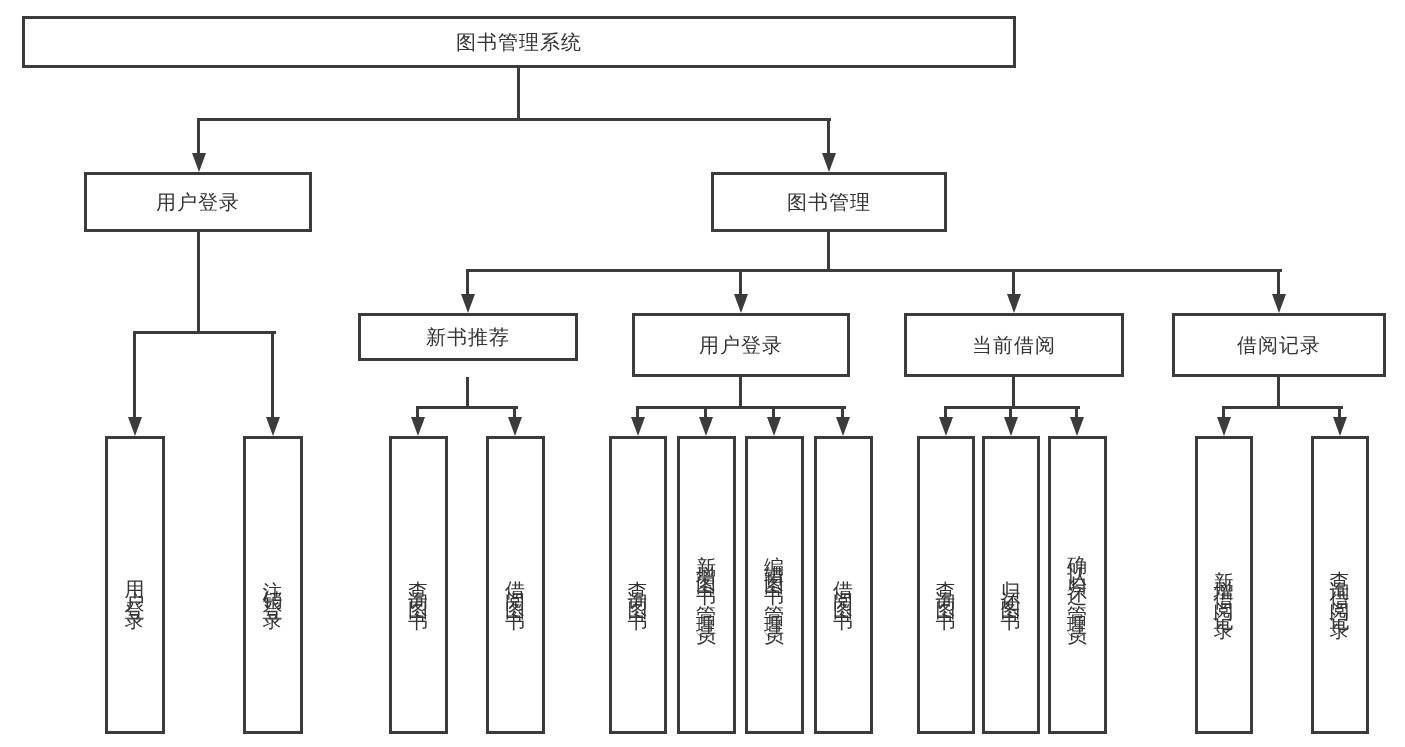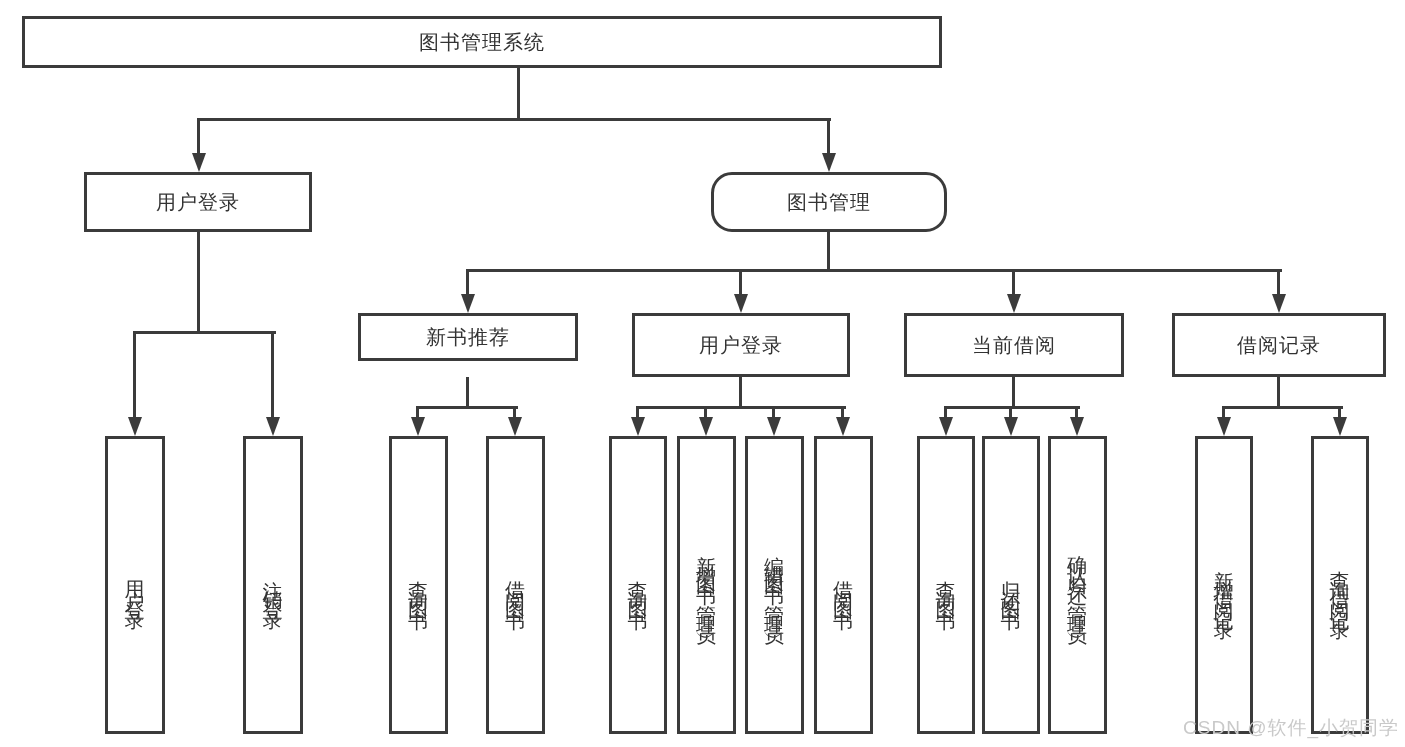--- a/index.html
+++ b/index.html
@@ -52,35 +52,35 @@
     color: #c9c9c9;
     letter-spacing: 1px;
     z-index: 10;
   }
 </style>
 </head>
 <body>
 
 <div id="canvas">
 
-  <div class="node" style="left:22px; top:16px; width:920px; height:52px;">
+  <div class="node" style="left:22px; top:16px; width:994px; height:52px;">
     <span>图书管理系统</span>
   </div>
 
   <div class="vline" style="left:517px; top:66px; height:54px;"></div>
   <div class="hline" style="left:197px; top:118px; width:634px;"></div>
   <div class="vline" style="left:197px; top:118px; height:37px;"></div>
   <div class="arrowhead" style="left:192px; top:153px;"></div>
   <div class="vline" style="left:827px; top:118px; height:37px;"></div>
   <div class="arrowhead" style="left:822px; top:153px;"></div>
 
   <div class="node" style="left:84px; top:172px; width:228px; height:60px;">
     <span>用户登录</span>
   </div>
-  <div class="node" style="left:711px; top:172px; width:236px; height:60px;border-radius:21px;">
+  <div class="node" style="left:711px; top:172px; width:236px; height:60px;">
     <span>图书管理</span>
   </div>
 
   <div class="vline" style="left:197px; top:232px; height:102px;"></div>
   <div class="hline" style="left:133px; top:331px; width:143px;"></div>
   <div class="vline" style="left:133px; top:331px; height:89px;"></div>
   <div class="arrowhead" style="left:128px; top:417px;"></div>
   <div class="vline" style="left:271px; top:331px; height:89px;"></div>
   <div class="arrowhead" style="left:266px; top:417px;"></div>
 
@@ -179,15 +179,14 @@
     <span>确认归还（管理员）</span>
   </div>
 
   <div class="node leaf" style="left:1195px; top:436px; width:58px; height:298px;">
     <span>新增借阅记录</span>
   </div>
   <div class="node leaf" style="left:1311px; top:436px; width:58px; height:298px;">
     <span>查询借阅记录</span>
   </div>
 
-  <div class="watermark">CSDN @软件_小贺同学</div>
 
 </div>
 
 </body></html>

